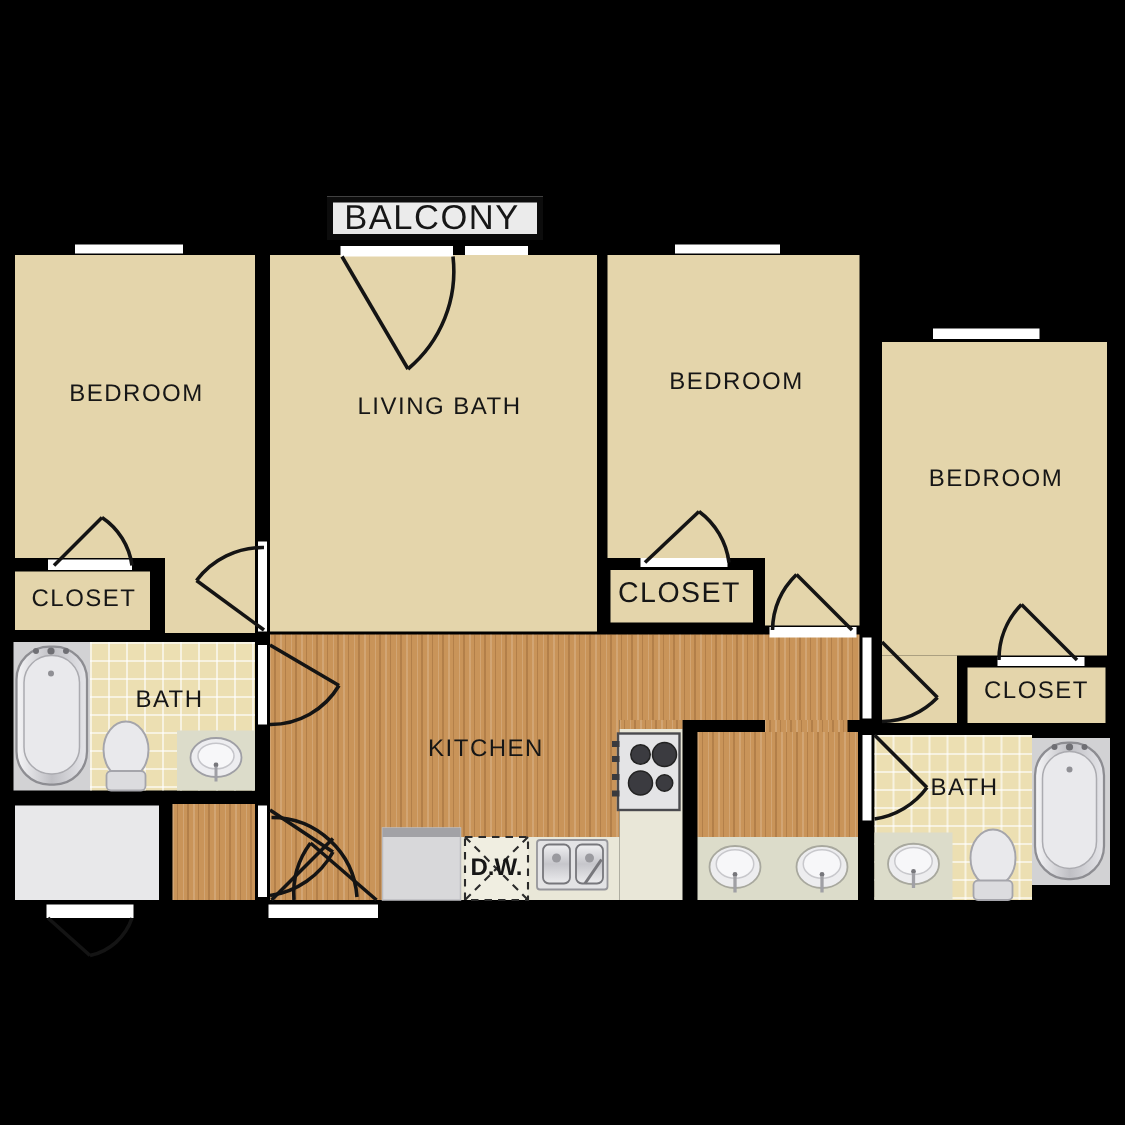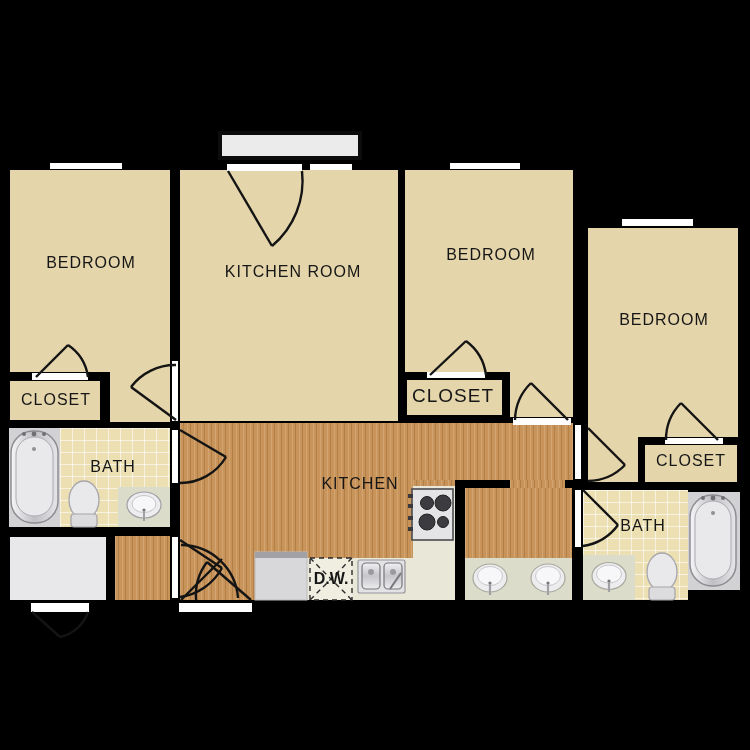--- a/index.html
+++ b/index.html
@@ -234,25 +234,26 @@
     <g>
       <rect x="690" y="495" width="46" height="91" rx="22" fill="url(#metal)" stroke="#8d8d92" stroke-width="1.5"></rect>
       <rect x="695" y="501" width="36" height="78" rx="18" fill="#e9e9ec" stroke="#ababb0" stroke-width="1"></rect>
       <circle cx="703" cy="498" r="2" fill="#6f6f74"></circle>
         <circle cx="713" cy="498" r="2.4" fill="#6f6f74"></circle>
         <circle cx="723" cy="498" r="2" fill="#6f6f74"></circle>
       <circle cx="713" cy="513" r="2" fill="#909095"></circle>
     </g>
   </svg>
 
+  <div class="lbl lbl-big" style="left:288px;top:145px;">BALCONY</div>
   <div class="lbl" style="left:91px;top:263px;">BEDROOM</div>
-  <div class="lbl" style="left:293px;top:272px;">KITCHEN ROOM</div>
+  <div class="lbl" style="left:293px;top:272px;">LIVING BATH</div>
   <div class="lbl" style="left:491px;top:255px;">BEDROOM</div>
   <div class="lbl" style="left:664px;top:320px;">BEDROOM</div>
-  <div class="lbl" style="left:324px;top:484px;margin-left:36px;">KITCHEN</div>
+  <div class="lbl" style="left:324px;top:500px;">KITCHEN</div>
   <div class="lbl" style="left:113px;top:467px;">BATH</div>
   <div class="lbl" style="left:643px;top:526px;">BATH</div>
   <div class="lbl" style="left:56px;top:400px;">CLOSET</div>
   <div class="lbl" style="left:453px;top:396px;font-size:19px;">CLOSET</div>
   <div class="lbl" style="left:691px;top:461px;">CLOSET</div>
   <div class="lbl lbl-sm" style="left:331px;top:579px;">D.W.</div>
 
 </div>
 
 </body></html>

